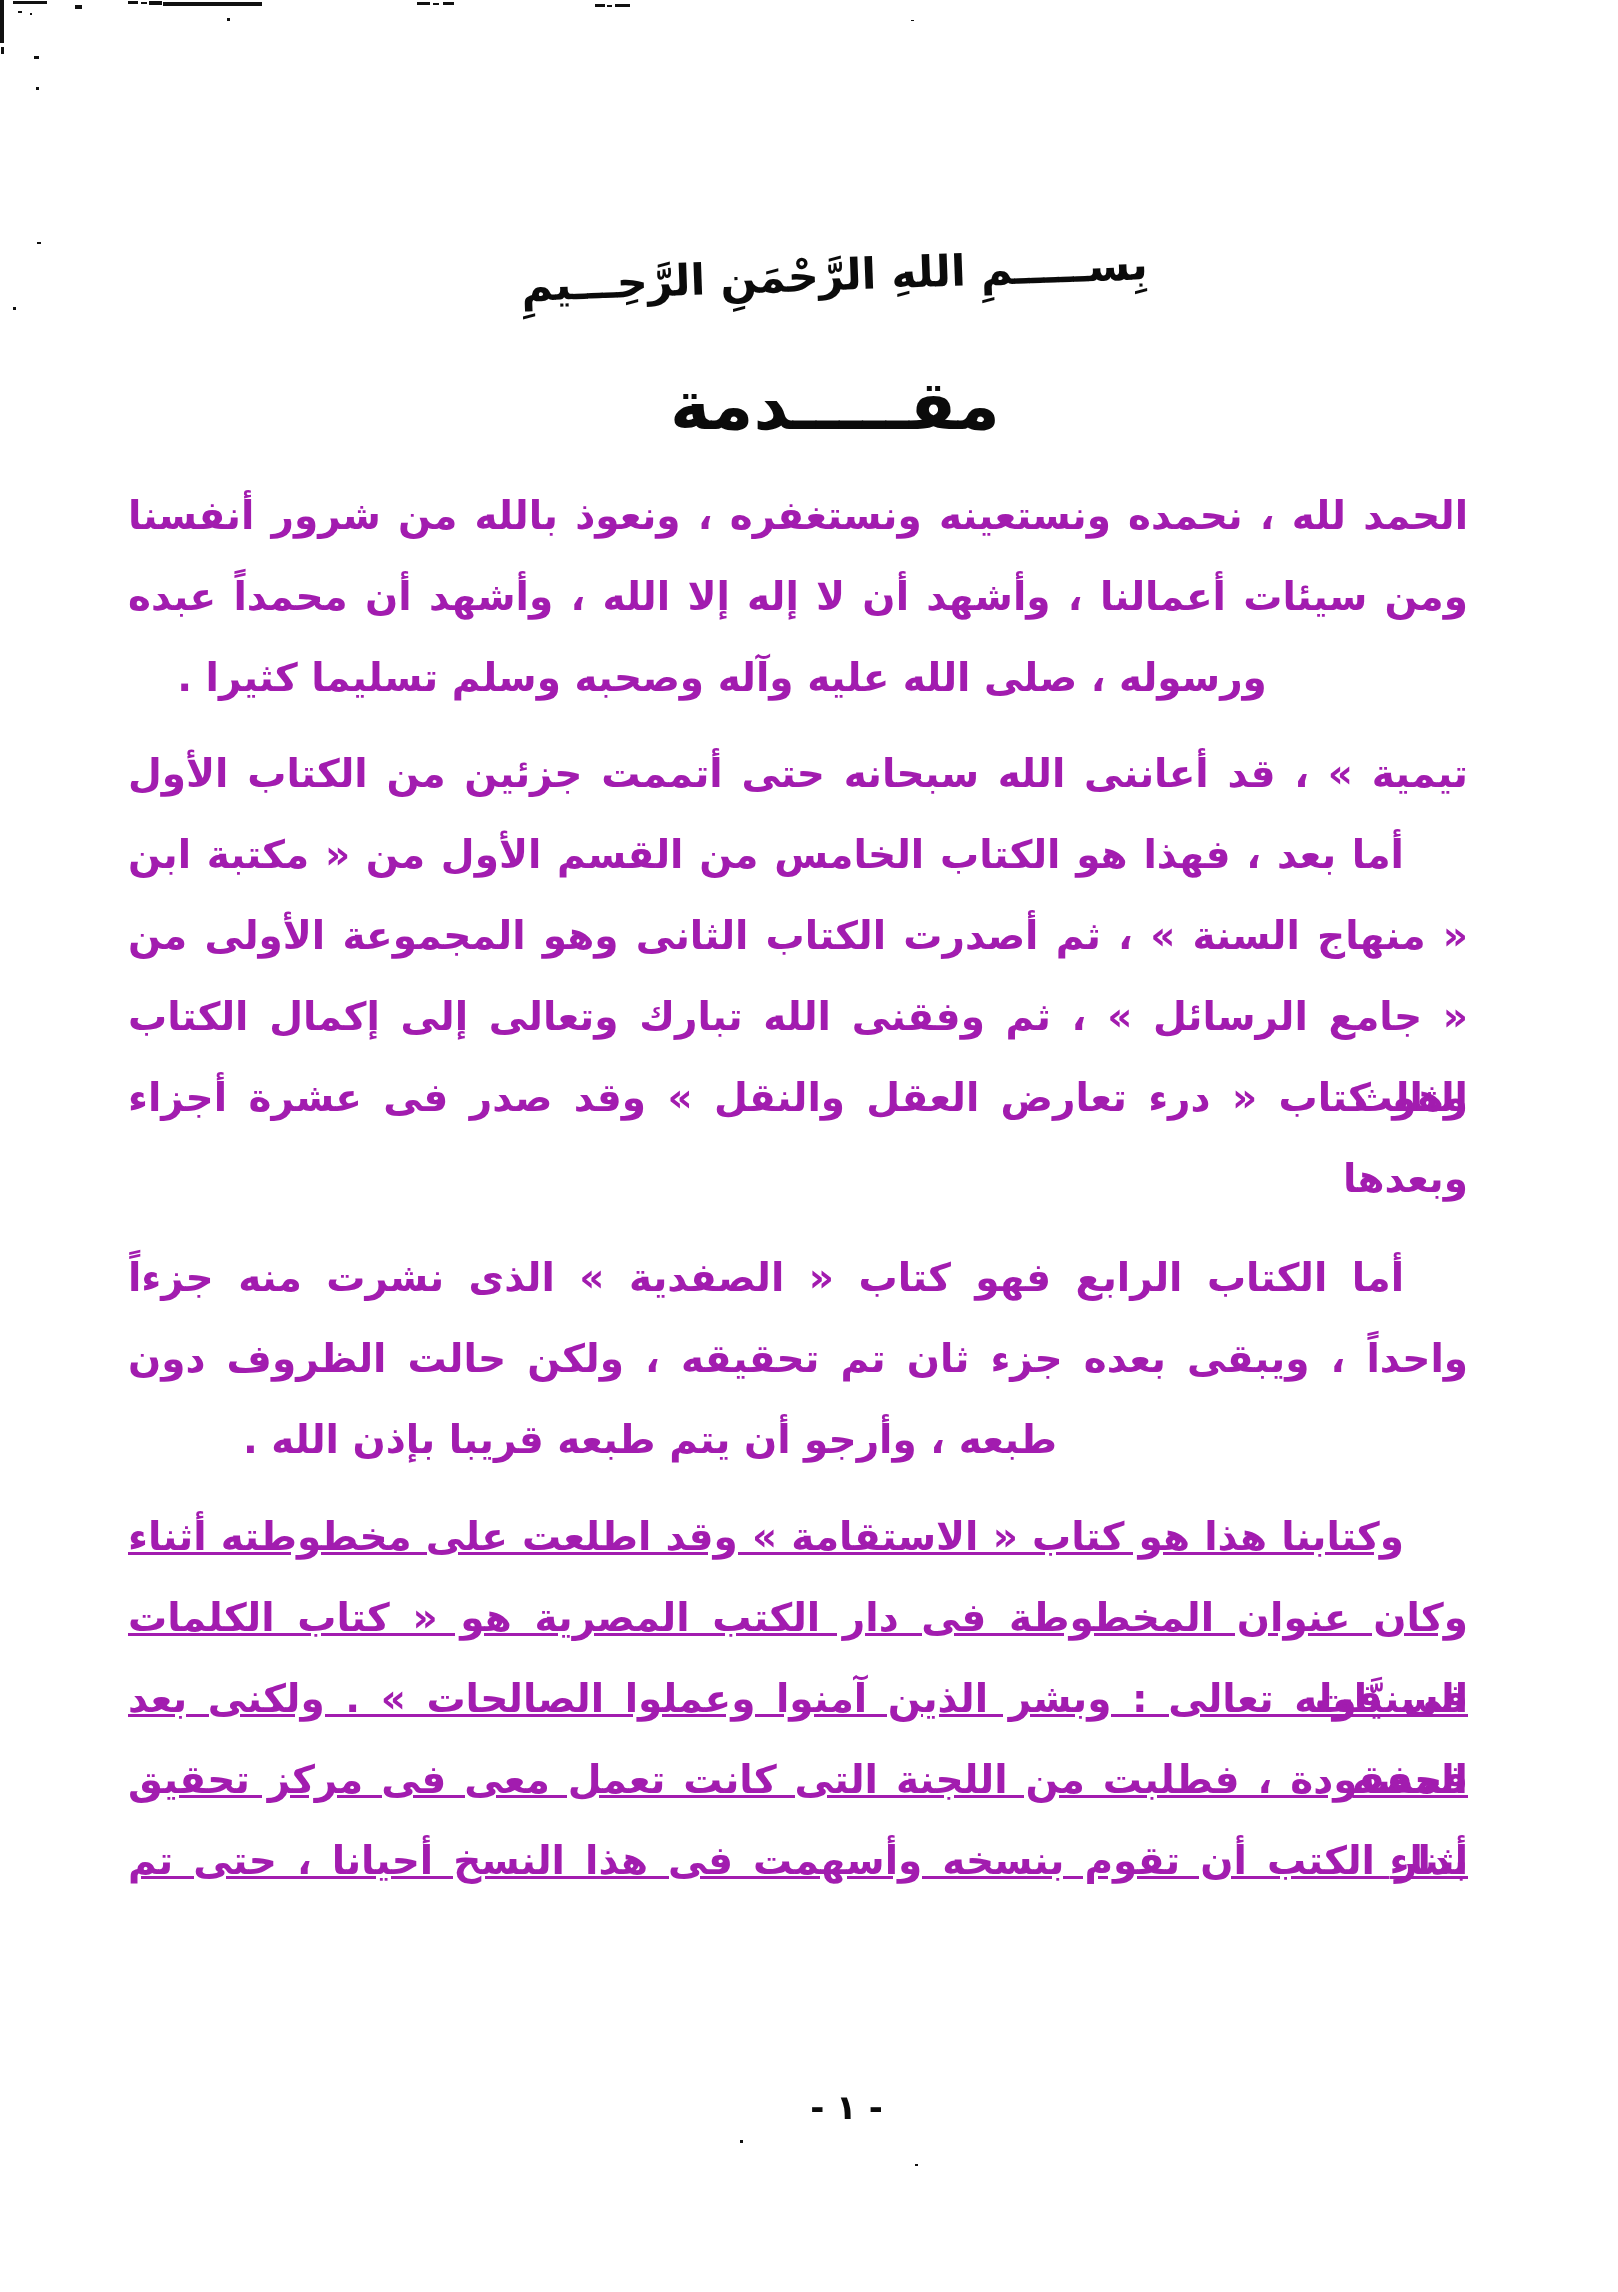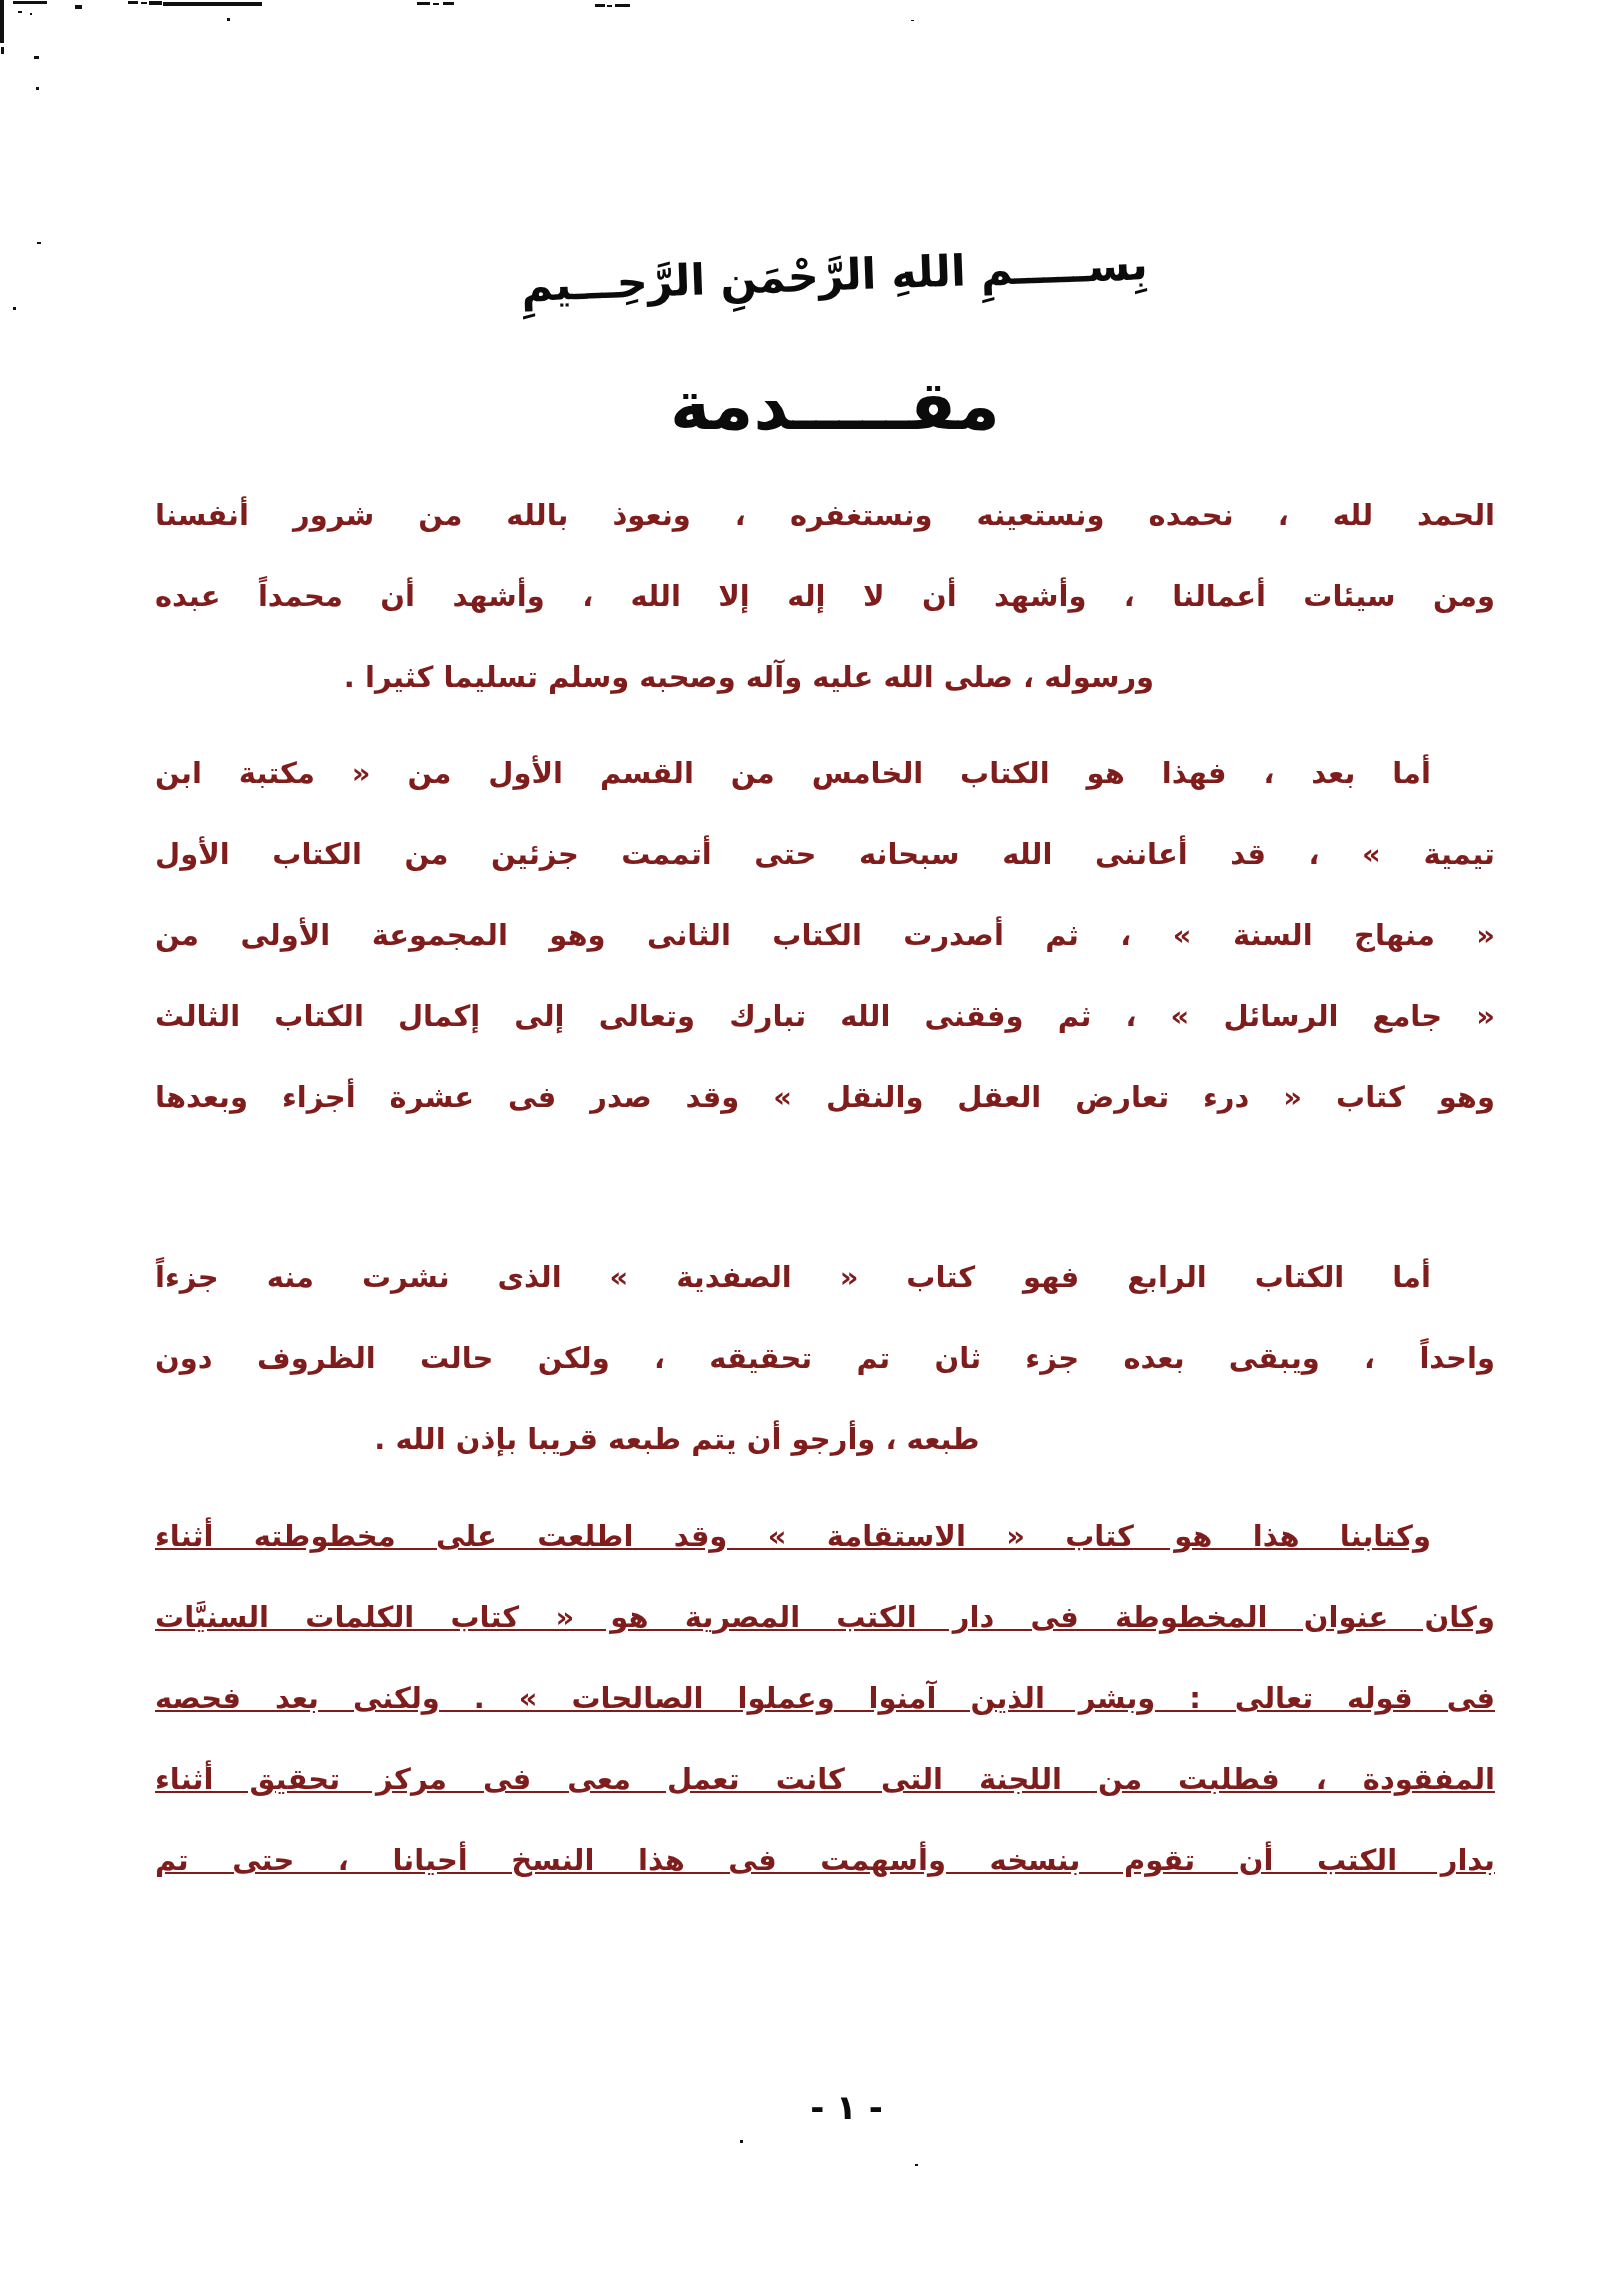--- a/index.html
+++ b/index.html
@@ -35,26 +35,26 @@
     width: 340px;
     text-align: center;
     direction: rtl;
     font-size: 68px;
     font-weight: bold;
     line-height: 99px;
   }
   
   .para {
     position: absolute;
-    left: 155px;
+    left: 128px;
     width: 1340px;
     direction: rtl;
-    font-size: 29px;
+    font-size: 39px;
     font-weight: bold;
-    color: #7f1d1d;
+    color: #a21caf;
   }
   .ln {
     height: 81px;
     line-height: 81px;
     white-space: nowrap;
     text-align: center;
   }
   .just { white-space: normal; text-align: justify; text-align-last: justify; }
   .ind  { padding-right: 64px; }
   .end-a { padding-right: 152px; }
@@ -112,22 +112,22 @@
 
   <div class="doc-title">مقـــــدمة</div>
 
   <div class="para" id="para-1">
     <div class="ln just">الحمد لله ، نحمده ونستعينه ونستغفره ، ونعوذ بالله من شرور أنفسنا</div>
     <div class="ln just">ومن سيئات أعمالنا ، وأشهد أن لا إله إلا الله ، وأشهد أن محمداً عبده</div>
     <div class="ln end-a">ورسوله ، صلى الله عليه وآله وصحبه وسلم تسليما كثيرا .</div>
   </div>
 
   <div class="para" id="para-2">
+    <div class="ln just">تيمية » ، قد أعاننى الله سبحانه حتى أتممت جزئين من الكتاب الأول</div>
     <div class="ln just ind">أما بعد ، فهذا هو الكتاب الخامس من القسم الأول من « مكتبة ابن</div>
-    <div class="ln just">تيمية » ، قد أعاننى الله سبحانه حتى أتممت جزئين من الكتاب الأول</div>
     <div class="ln just">« منهاج السنة » ، ثم أصدرت الكتاب الثانى وهو المجموعة الأولى من</div>
     <div class="ln just">« جامع الرسائل » ، ثم وفقنى الله تبارك وتعالى إلى إكمال الكتاب الثالث</div>
     <div class="ln just">وهو كتاب « درء تعارض العقل والنقل » وقد صدر فى عشرة أجزاء وبعدها</div>
   </div>
 
   <div class="para" id="para-3">
     <div class="ln just ind">أما الكتاب الرابع فهو كتاب « الصفدية » الذى نشرت منه جزءاً</div>
     <div class="ln just">واحداً ، ويبقى بعده جزء ثان تم تحقيقه ، ولكن حالت الظروف دون</div>
     <div class="ln end-c">طبعه ، وأرجو أن يتم طبعه قريبا بإذن الله .</div>
   </div>

